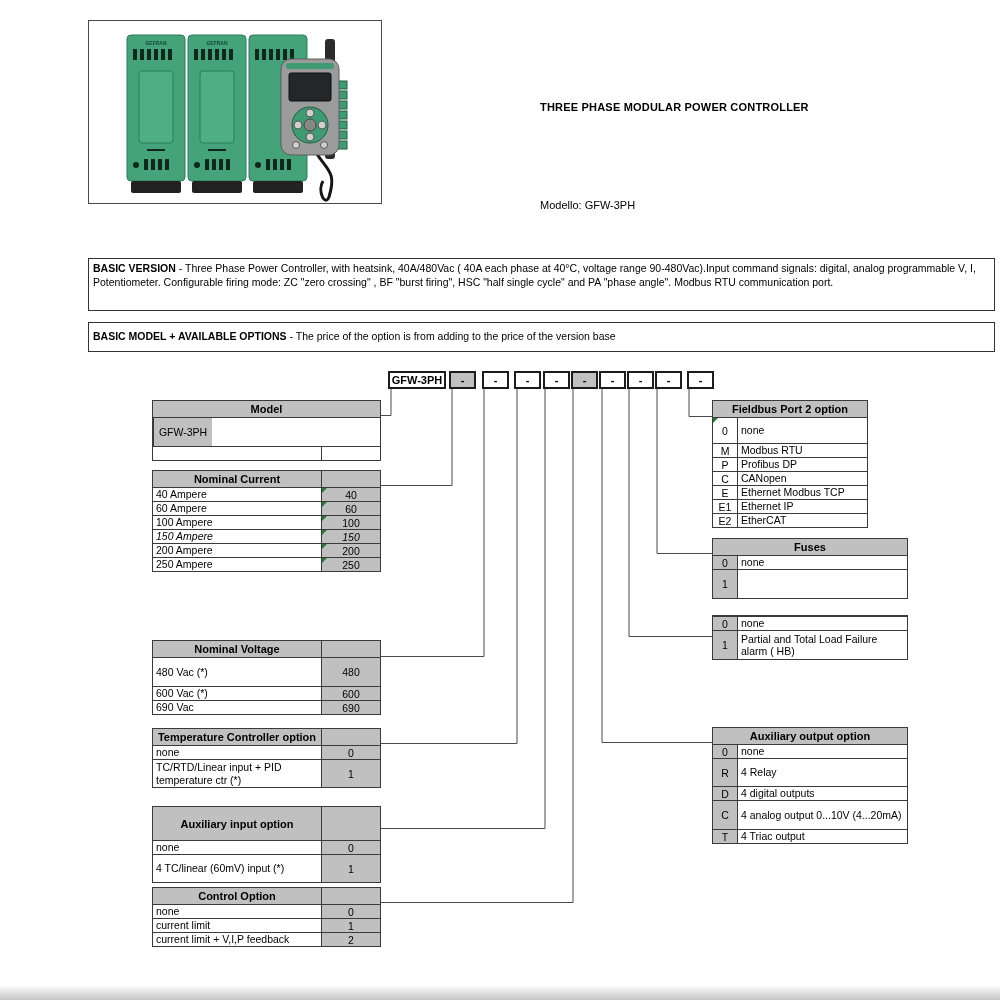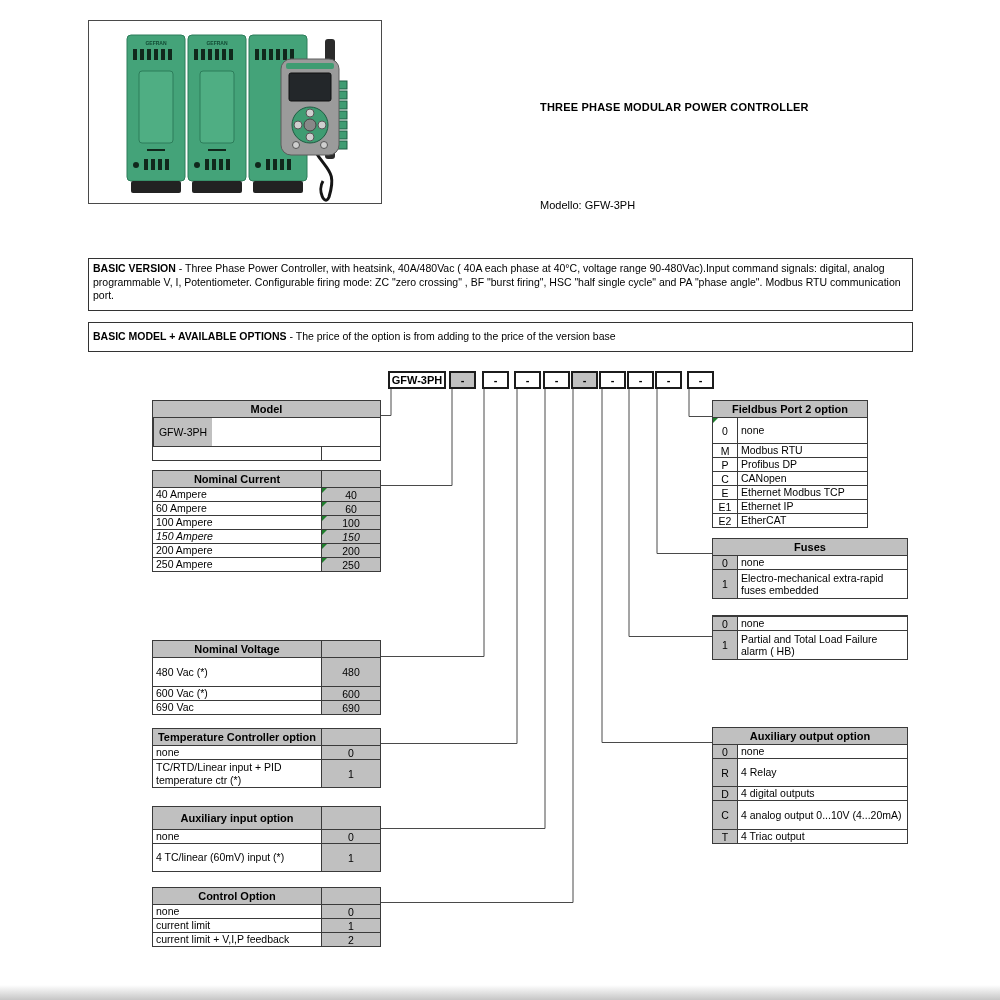--- a/index.html
+++ b/index.html
@@ -13,21 +13,21 @@
     position:relative;width:1000px;height:1000px;background:#fff;
     font-family:"Liberation Sans",sans-serif;color:#000;overflow:hidden;
   }
   .abs{position:absolute;box-sizing:border-box;}
   
   .img-frame{left:88px;top:20px;width:294px;height:184px;border:1px solid #4a4a4a;background:#fff;}
   
   .doc-title{left:540px;top:101px;font-size:11px;font-weight:bold;letter-spacing:.2px;}
   .doc-model{left:540px;top:199px;font-size:11px;}
   
-  .note-box{left:88px;width:825px;border:1px solid #333;background:#fff;font-size:10.5px;line-height:13.5px;padding:3px 4px;}
+  .note-box{left:88px;width:907px;border:1px solid #333;background:#fff;font-size:10.5px;line-height:13.5px;padding:3px 4px;}
   .bv{top:258px;height:53px;}
   .bm{top:322px;height:30px;display:flex;align-items:center;}
   .b{font-weight:bold;}
   
   .code-box{position:absolute;top:371px;height:18px;border:2px solid #1c1c1c;background:#fff;
     display:flex;align-items:center;justify-content:center;font-size:11px;font-weight:bold;box-sizing:border-box;}
   .code-box.shaded{background:var(--table-gray);}
   
   .connectors{position:absolute;left:0;top:0;pointer-events:none;}
   
@@ -290,21 +290,21 @@
     </div>
     <div class="tr" style="height:27px;">
       <div class="td">TC/RTD/Linear input + PID temperature ctr (*)</div>
       <div class="tc">
           <span>1</span>
         </div>
     </div>
   </div>
 
   <div class="tbl" style="left:152px;top:806px;width:229px;">
-    <div class="th" style="height:22px;">
+    <div class="th" style="height:33px;">
         <div class="thl">Auxiliary input option</div>
         <div class="thr"></div>
       </div>
     <div class="tr" style="height:13px;">
       <div class="td">none</div>
       <div class="tc">
           <span>0</span>
         </div>
     </div>
     <div class="tr" style="height:27px;">
@@ -396,21 +396,20 @@
     <div class="tr" style="height:13px;">
       <div class="rc">
           <span>0</span>
         </div>
       <div class="rd">none</div>
     </div>
     <div class="tr" style="height:28px;">
       <div class="rc">
           <span>1</span>
         </div>
-      <div class="rd">Electro-mechanical extra-rapid fuses embedded</div>
     </div>
   </div>
 
   <div class="tbl" style="left:712px;top:615px;width:196px;">
     <div class="tr" style="height:13px;">
       <div class="rc">
           <span>0</span>
         </div>
       <div class="rd">none</div>
     </div>

